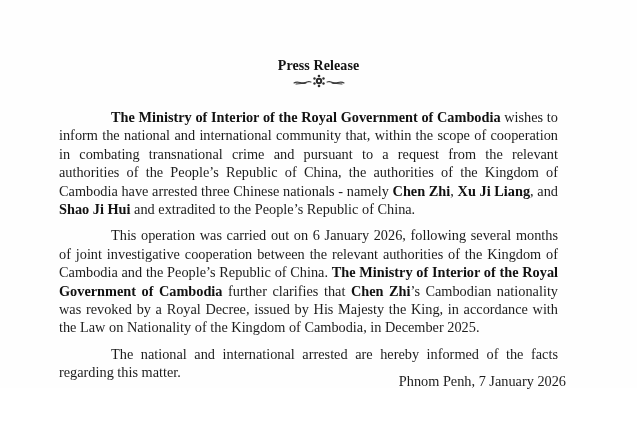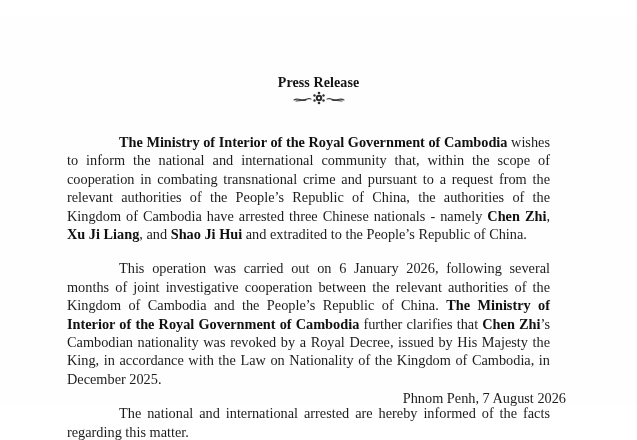--- a/index.html
+++ b/index.html
@@ -10,21 +10,21 @@
     body {
       width: 637px;
       height: 440px;
       overflow: hidden;
       position: relative;
       font-family: "Liberation Serif", "DejaVu Serif", serif;
       color: #1a1a1a;
     }
     .page {
       position: absolute;
-      left: 0; top: 17px;
+      left: 0; top: 0;
       width: 637px;
       height: 388px;
       background: #fefefe;
     }
     .title {
       position: absolute;
       top: 58px;
       left: 0;
       width: 637px;
       text-align: center;
@@ -44,21 +44,21 @@
       position: absolute;
       top: 100px;
       left: 51px;
       width: 515px;
       font-size: 14.3px;
       line-height: 18.4px;
       text-align: justify;
       color: #1c1c1c;
     }
     .para {
-      margin: 16px;
+      margin: 8px;
       text-indent: 52px;
     }
     .para b { font-weight: bold; color: #111; }
     .signoff {
       position: absolute;
       top: 372px;
       left: 300px;
       width: 266px;
       text-align: right;
       font-size: 14.3px;
@@ -91,15 +91,15 @@
     </g>
     <circle cx="31" cy="7" r="1.2" fill="#ffffff"></circle>
   </svg>
 
   <div class="body">
     <p class="para"><b>The Ministry of Interior of the Royal Government of Cambodia</b><span> wishes to inform the national and international community that, within the scope of cooperation in combating transnational crime and pursuant to a request from the relevant authorities of the People’s Republic of China, the authorities of the Kingdom of Cambodia have arrested three Chinese nationals - namely </span><b>Chen Zhi</b><span>, </span><b>Xu Ji Liang</b><span>, and </span><b>Shao Ji Hui</b><span> and extradited to the People’s Republic of China.</span></p>
     <p class="para"><span>This operation was carried out on 6 January 2026, following several months of joint investigative cooperation between the relevant authorities of the Kingdom of Cambodia and the People’s Republic of China. </span><b>The Ministry of Interior of the Royal Government of Cambodia</b><span> further clarifies that </span><b>Chen Zhi</b><span>’s Cambodian nationality was revoked by a Royal Decree, issued by His Majesty the King, in accordance with the Law on Nationality of the Kingdom of Cambodia, in December 2025.</span></p>
     <p class="para"><span>The national and international arrested are hereby informed of the facts regarding this matter.</span></p>
   </div>
 
-  <div class="signoff">Phnom Penh, 7 August 2026</div>
+  <div class="signoff">Phnom Penh, 7 January 2026</div>
 
 </div>
 
 </body></html>

